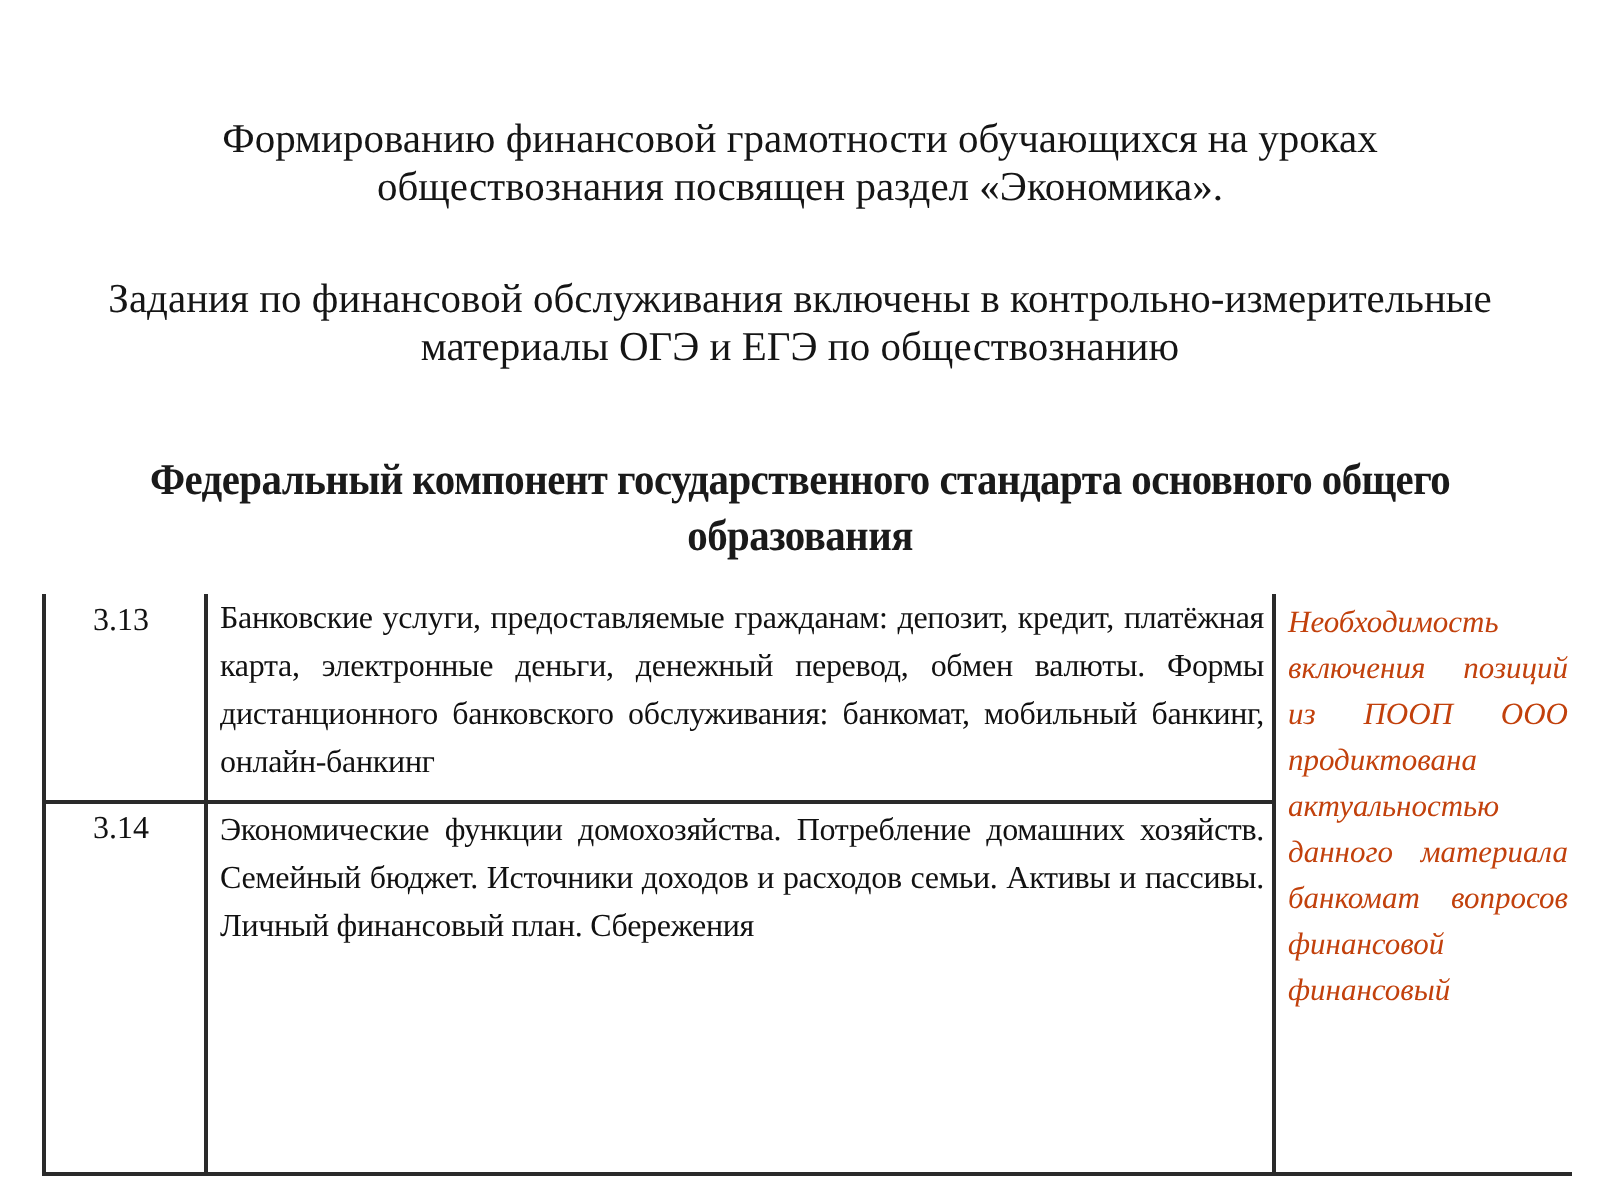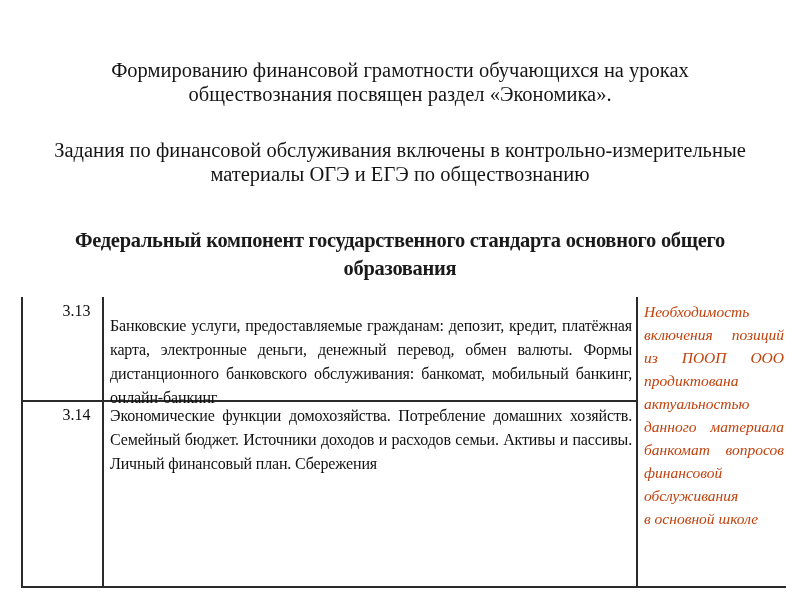--- a/index.html
+++ b/index.html
@@ -46,40 +46,40 @@
     .line { position: absolute; background: #2a2a2a; }
     #v-left { left: 21px; top: 297px; width: 1.5px; height: 290px; }
     #v-num { left: 102px; top: 297px; width: 1.5px; height: 290px; }
     #v-right { left: 636px; top: 297px; width: 1.5px; height: 290px; }
     #h-mid { left: 21px; top: 400px; width: 616px; height: 1.5px; }
     #h-bot { left: 21px; top: 586px; width: 616px; height: 1.5px; }
     #h-bot-r { left: 636px; top: 586px; width: 150px; height: 1.5px; }
 
     .cell-num {
       position: absolute;
-      left: 38px;
+      left: 22px;
       width: 77px;
       text-align: center;
       font-size: 16px;
       line-height: 22px;
     }
     #num-1 { top: 300px; }
     #num-2 { top: 404px; }
 
     .cell-text {
       position: absolute;
       left: 110px;
       width: 522px;
       font-size: 16px;
       line-height: 24px;
       text-align: justify;
       text-align-last: left;
       letter-spacing: -0.15px;
     }
-    #text-1 { top: 314px; }
+    #text-1 { top: 298px; }
     #text-2 { top: 404px; font-family: Liberation Serif, serif; }
 
     .note {
       position: absolute;
       left: 644px;
       top: 300px;
       width: 140px;
       font-style: italic;
       font-size: 15.5px;
       line-height: 23px;
@@ -120,16 +120,15 @@
 
   <div class="note">
     <span class="ln left">Необходимость</span>
     <span class="ln">включения позиций</span>
     <span class="ln">из ПООП ООО</span>
     <span class="ln left">продиктована</span>
     <span class="ln left">актуальностью</span>
     <span class="ln">данного материала</span>
     <span class="ln">банкомат вопросов</span>
     <span class="ln left">финансовой</span>
-    <span class="ln left">обслуживания</span>
-    <span class="ln left">в основной школе</span>
+    <span class="ln left">финансовый</span>
   </div>
 </div>
 
 </body></html>

